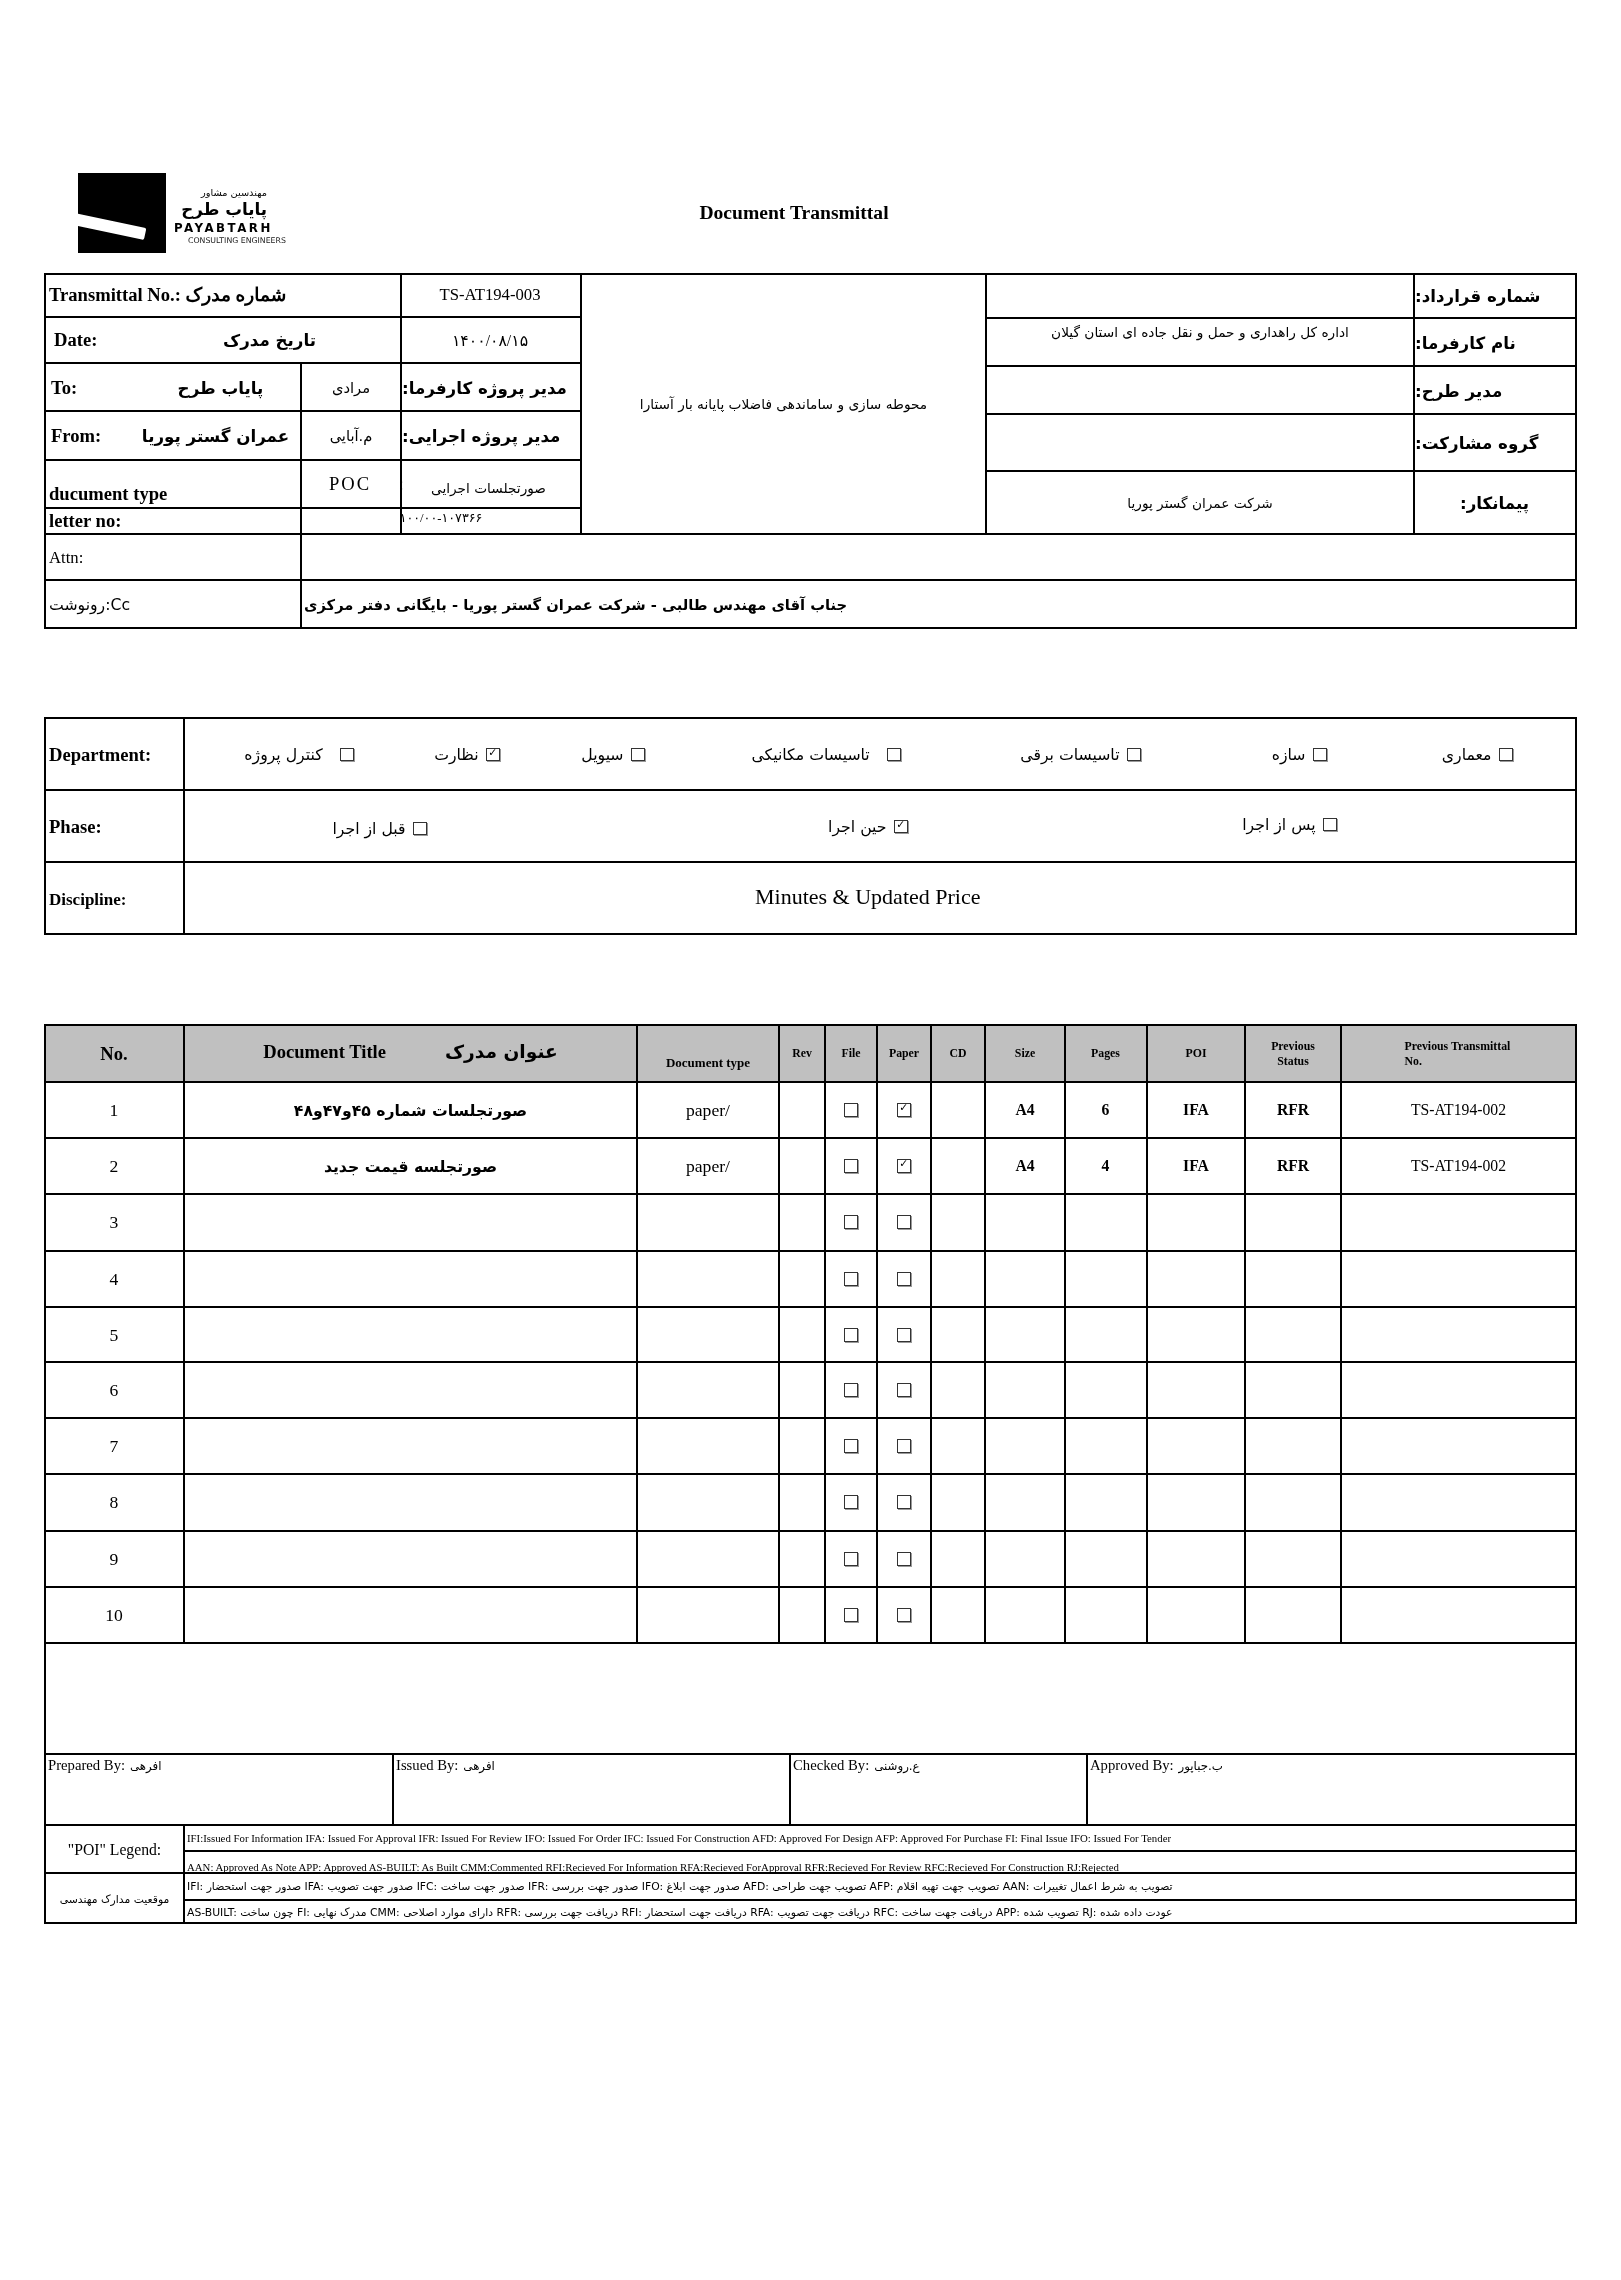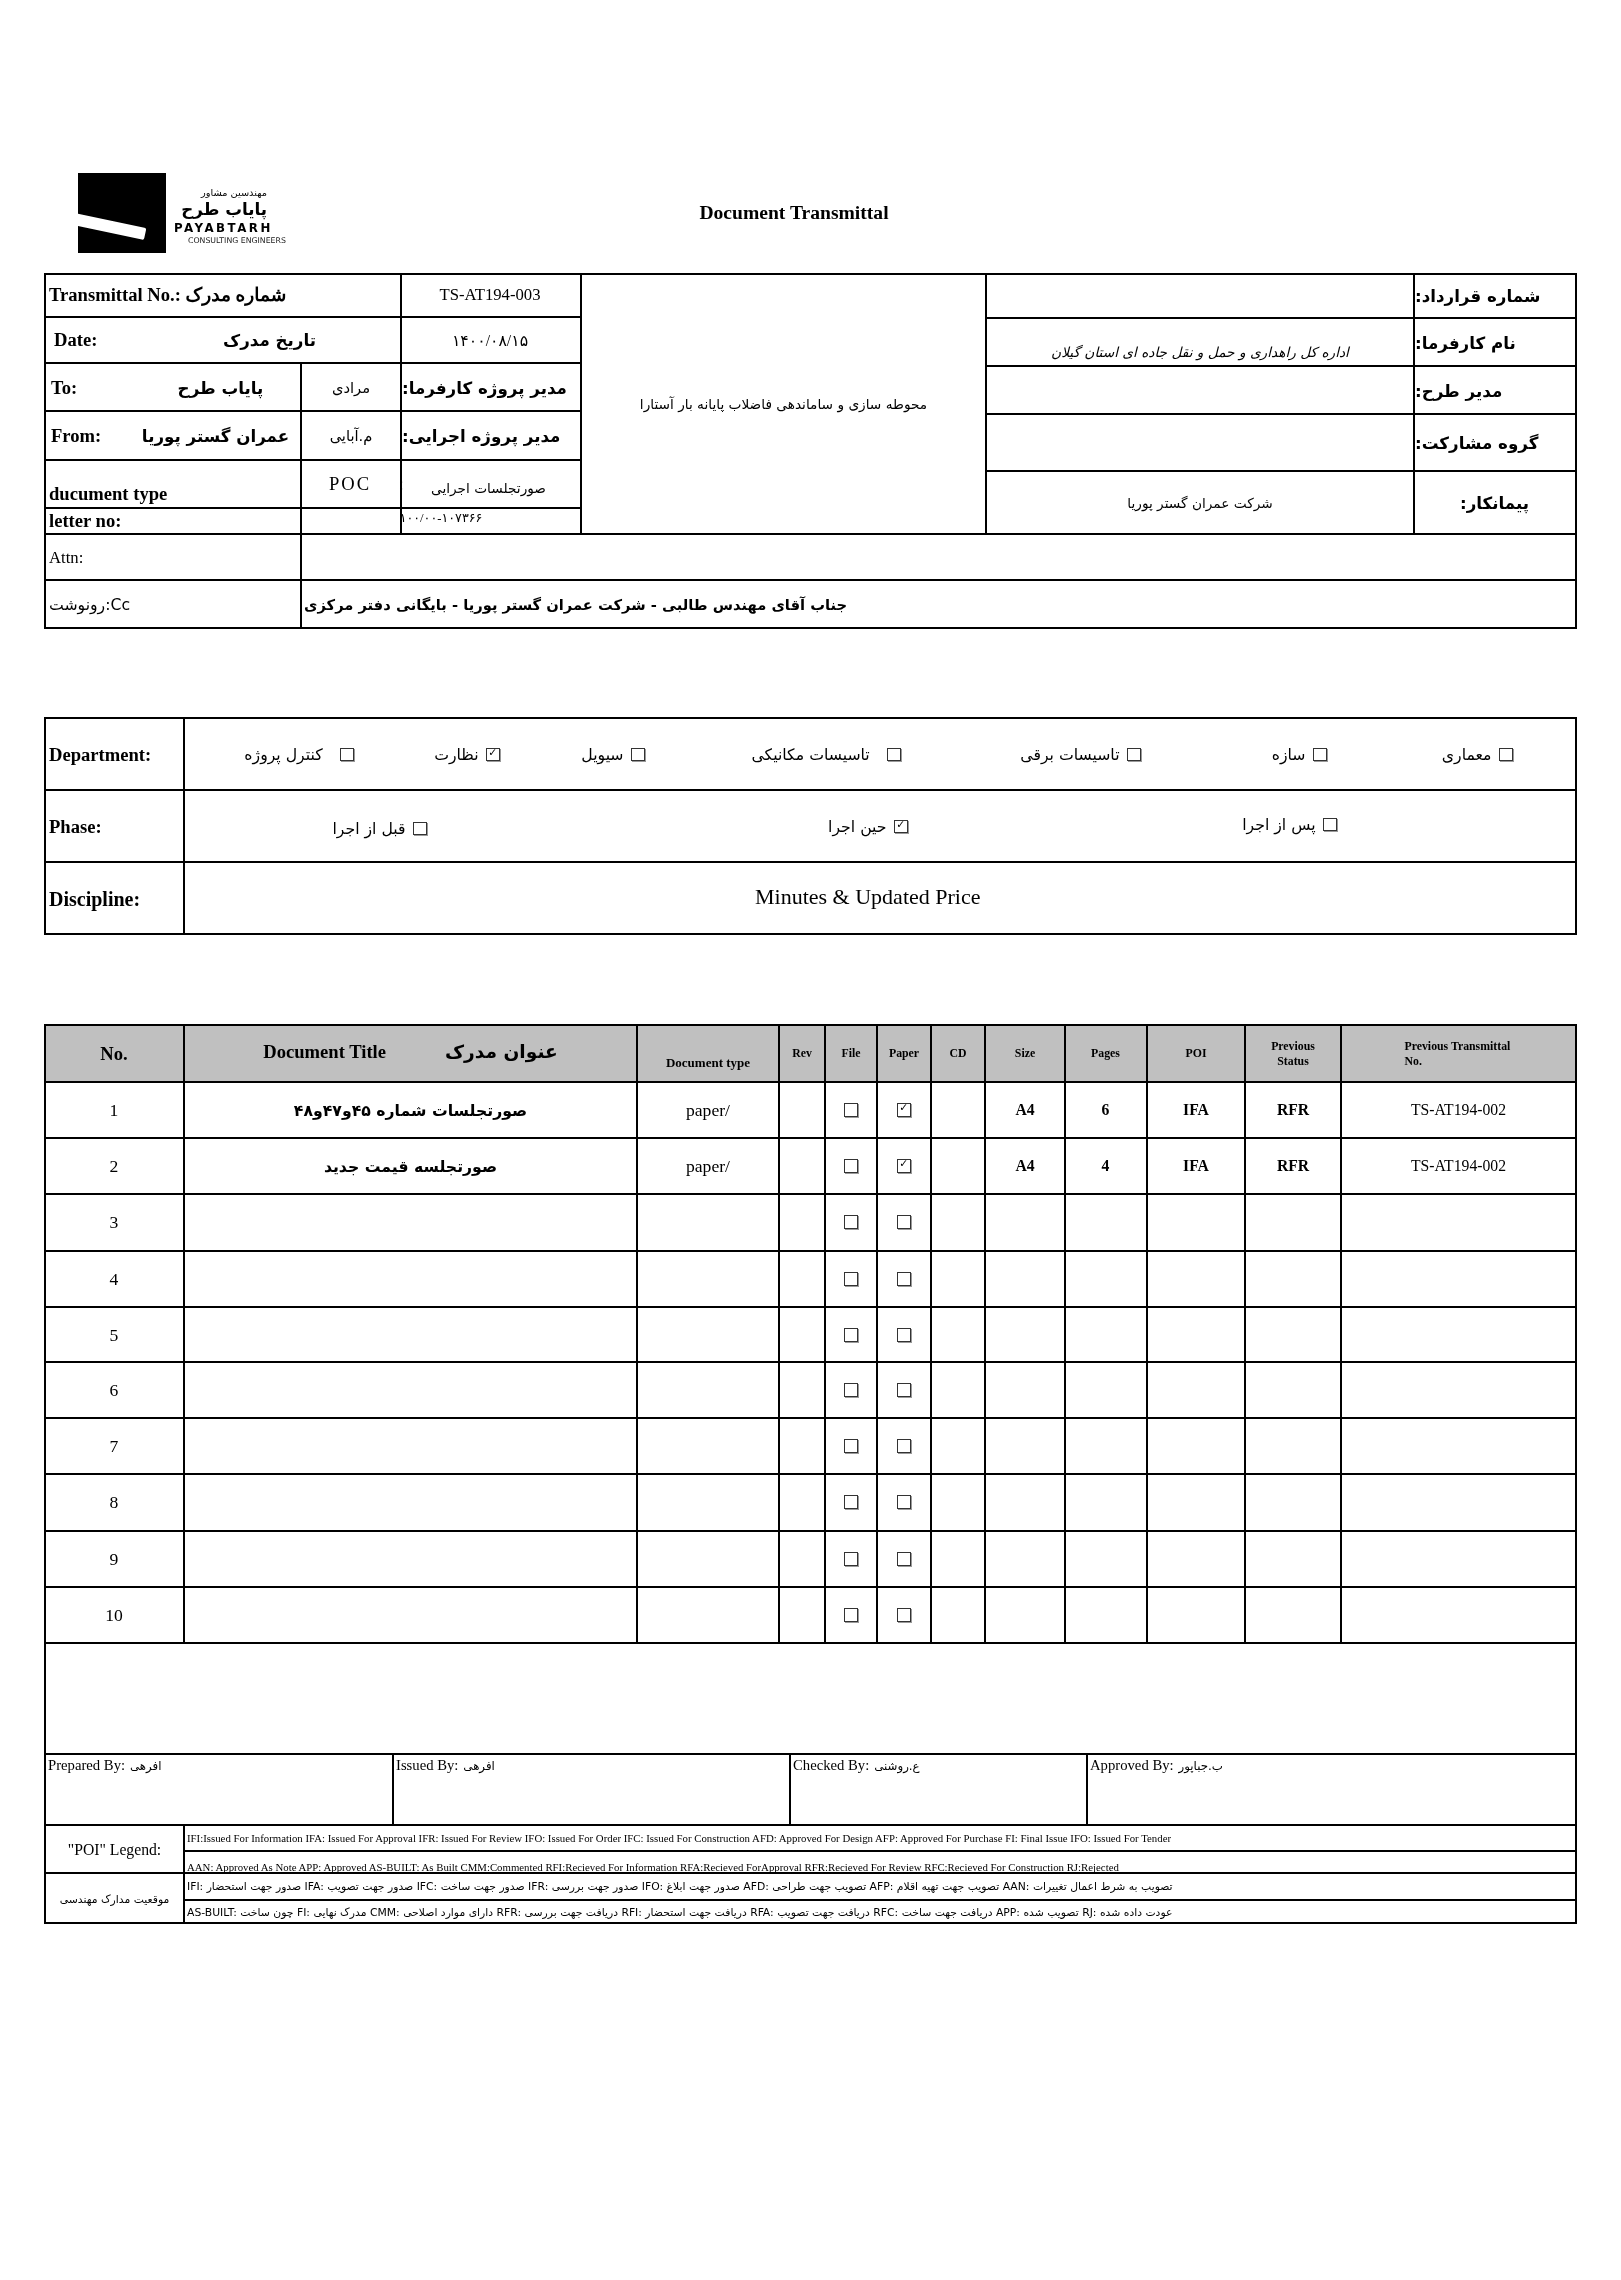--- a/index.html
+++ b/index.html
@@ -142,21 +142,21 @@
 
   <div class="cell r bold fa" style="left:1415px;top:275px;width:159px;height:41px;font-size:16.7px;">
     <span>شماره قرارداد:</span>
   </div>
   <div class="cell c" style="left:987px;top:275px;width:426px;height:41px;font-size:13.7px;">
     <span></span>
   </div>
   <div class="cell r bold fa" style="left:1415px;top:320px;width:159px;height:45px;font-size:16.7px;">
     <span>نام کارفرما:</span>
   </div>
-  <div class="cell c fa" style="left:987px;top:324px;width:426px;height:55px;font-size:13.7px;font-style:italic;">
+  <div class="cell c fa" style="left:987px;top:304px;width:426px;height:55px;font-size:13.7px;">
     <span>اداره کل راهداری و حمل و نقل جاده ای استان گیلان</span>
   </div>
   <div class="cell r bold fa" style="left:1415px;top:368px;width:159px;height:45px;font-size:16.7px;">
     <span>مدیر طرح:</span>
   </div>
   <div class="cell c" style="left:987px;top:368px;width:426px;height:45px;">
     <span></span>
   </div>
   <div class="cell r bold fa" style="left:1415px;top:415px;width:159px;height:56px;font-size:16.7px;">
     <span>گروه مشارکت:</span>
@@ -191,21 +191,21 @@
   <div class="line-v thick-v" style="left:183px;top:717px;height:218px;"></div>
   <div class="line-h thick-h" style="left:44px;top:789px;width:1533px;"></div>
   <div class="line-h thick-h" style="left:44px;top:861px;width:1533px;"></div>
 
   <div class="cell bold" style="left:49px;top:720px;width:132px;height:69px;font-size:18.6px;">
     <span>Department:</span>
   </div>
   <div class="cell bold" style="left:49px;top:792px;width:132px;height:69px;font-size:18.6px;">
     <span>Phase:</span>
   </div>
-  <div class="cell bold" style="left:49px;top:864px;width:132px;height:71px;font-size:20px;">
+  <div class="cell bold" style="left:49px;top:864px;width:132px;height:71px;font-size:17px;">
     <span>Discipline:</span>
   </div>
 
   <div class="opt fa" style="right:108px;top:745px;">
     <span class="cb"></span>
     <span>معماری</span>
   </div>
   <div class="opt fa" style="right:294px;top:745px;">
     <span class="cb"></span>
     <span>سازه</span>

